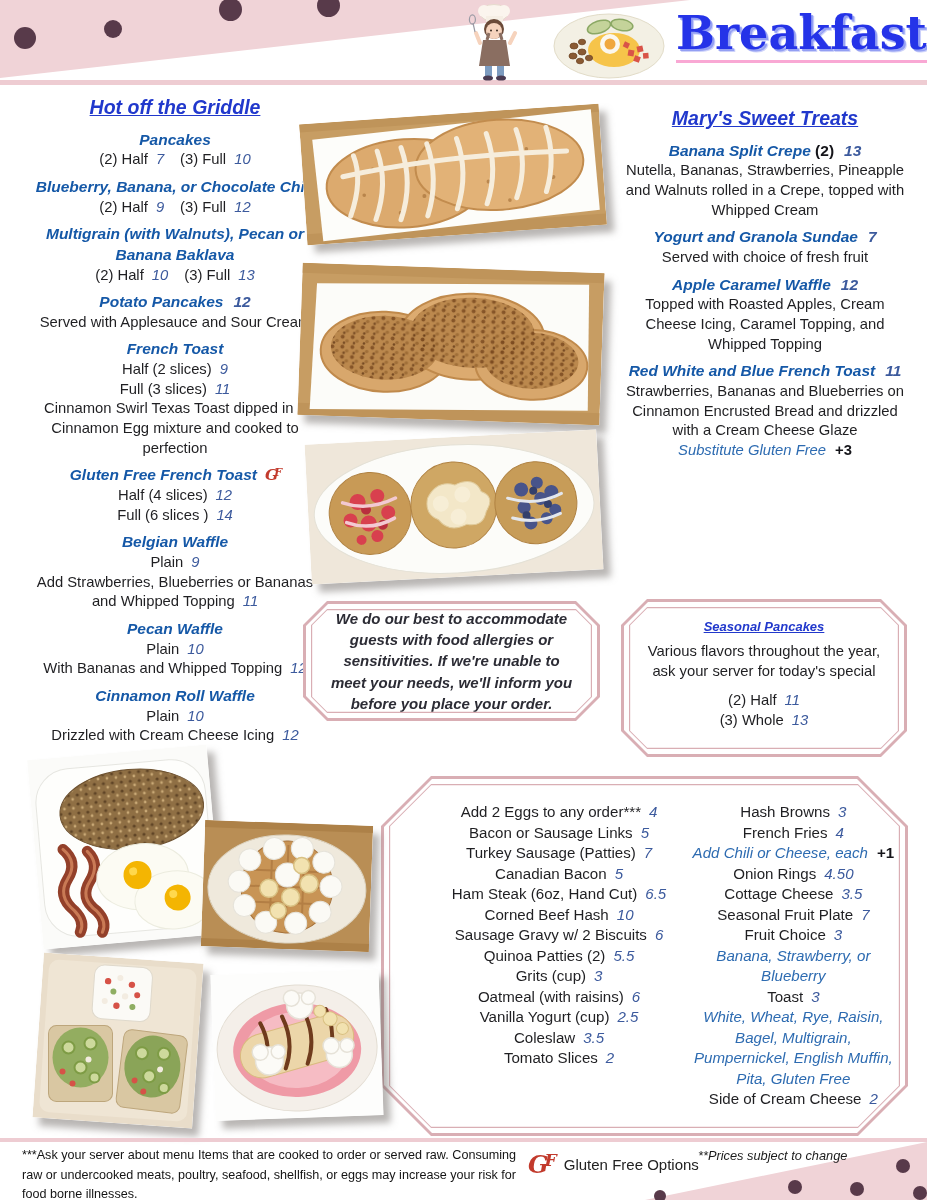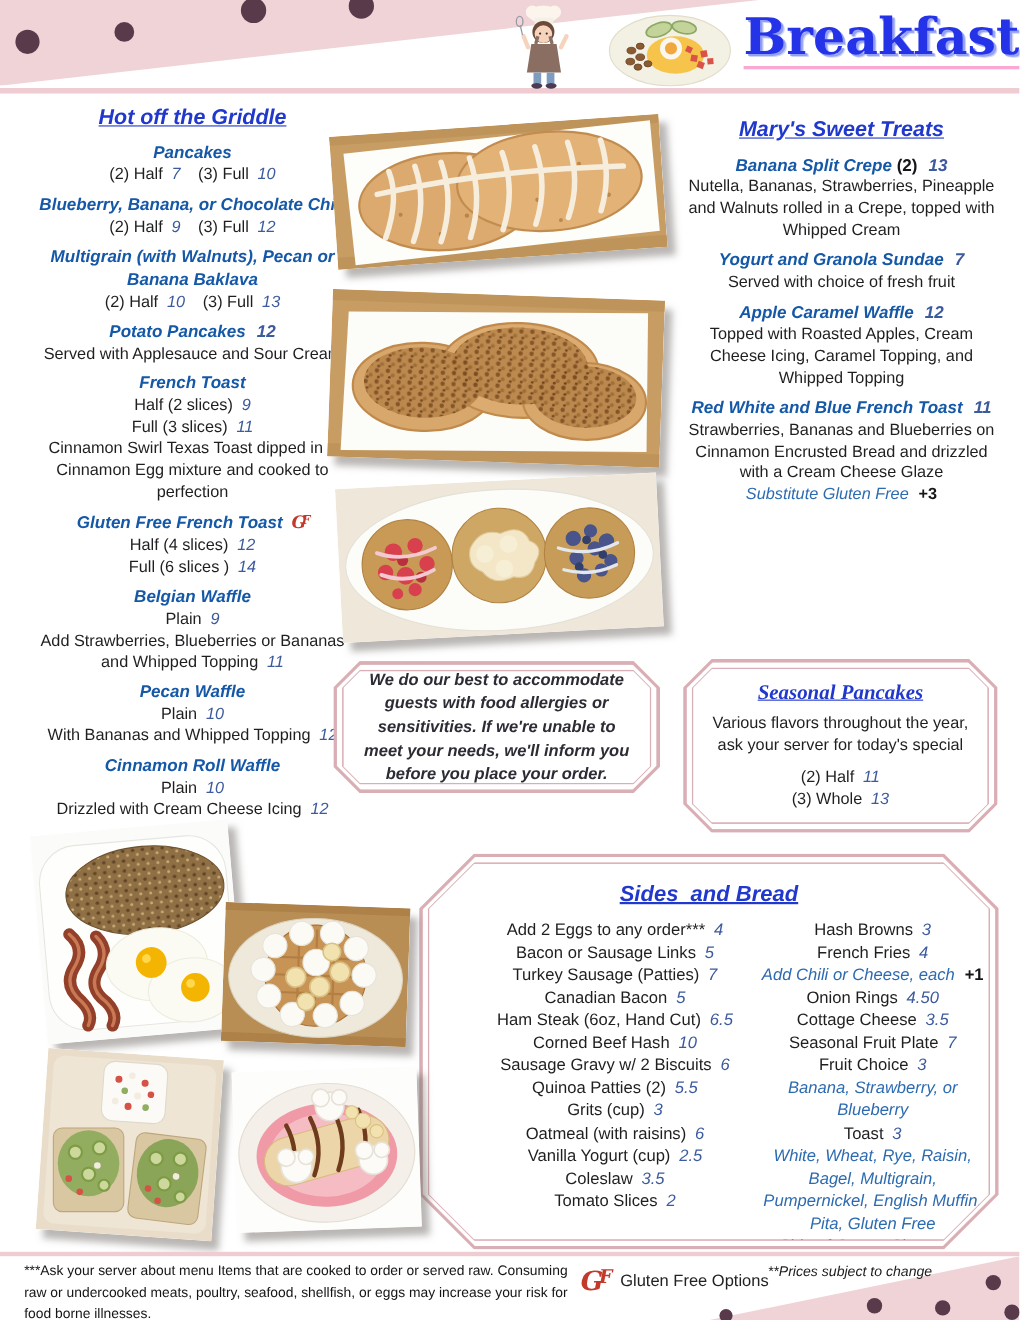--- a/index.html
+++ b/index.html
@@ -49,22 +49,22 @@
   .o3{--cc:calc(var(--c) - 7px);background:var(--pborder);padding:1.6px;}
   .o4{--cc:calc(var(--c) - 9px);background:#fff;}
 
   #allergy-box{left:303px;top:601px;width:297px;height:120px;--c:24px;}
   #allergy-box .o4{display:flex;align-items:center;justify-content:center;}
   #allergy-text{padding:0 13px;font-size:15px;font-weight:bold;font-style:italic;
       color:#2c2c35;text-align:center;line-height:1.42;}
 
   #seasonal-box{left:621px;top:599px;width:286px;height:158px;--c:26px;}
   #seasonal-box .o4{text-align:center;padding-top:11px;}
-  #seasonal-head{font-size:19px;font-weight:bold;font-style:italic;color:var(--blue-h);
-      text-decoration:underline;margin-bottom:8px;font-family:Liberation Serif, serif;}
+  #seasonal-head{font-size:13px;font-weight:bold;font-style:italic;color:var(--blue-h);
+      text-decoration:underline;margin-bottom:8px;}
   #seasonal-desc{font-size:14.8px;line-height:1.35;padding:0 16px;}
   #seasonal-rows{margin-top:9px;font-size:14.8px;line-height:1.45;}
 
   #sides-box{left:381px;top:776px;width:527px;height:360px;--c:50px;}
   #sides-box .o4{text-align:center;padding-top:17px;}
   #sides-head{font-size:20px;font-weight:bold;font-style:italic;color:var(--blue-h);
       text-decoration:underline;white-space:pre-wrap;margin-bottom:11px;}
   #sides-cols{display:flex;}
   #sides-left{width:55%;margin-left:40px;}
   #sides-right{width:45%;}
@@ -356,21 +356,20 @@
           </div>
         </div>
       </div>
   </div>
 
   <div class="abs" id="sides-box">
     <div class="oc o1">
         <div class="oc o2">
           <div class="oc o3">
             <div class="oc o4">
-      <div id="sides-head">Sides  and Bread</div>
       <div id="sides-cols">
         <div id="sides-left">
                   <div class="s-row"><span>Add 2 Eggs to any order***</span><span class="price">4</span></div>
                   <div class="s-row"><span>Bacon or Sausage Links</span><span class="price">5</span></div>
                   <div class="s-row"><span>Turkey Sausage (Patties)</span><span class="price">7</span></div>
                   <div class="s-row"><span>Canadian Bacon</span><span class="price">5</span></div>
                   <div class="s-row"><span>Ham Steak (6oz, Hand Cut)</span><span class="price">6.5</span></div>
                   <div class="s-row"><span>Corned Beef Hash</span><span class="price">10</span></div>
                   <div class="s-row"><span>Sausage Gravy w/ 2 Biscuits</span><span class="price">6</span></div>
                   <div class="s-row"><span>Quinoa Patties (2)</span><span class="price">5.5</span></div>

